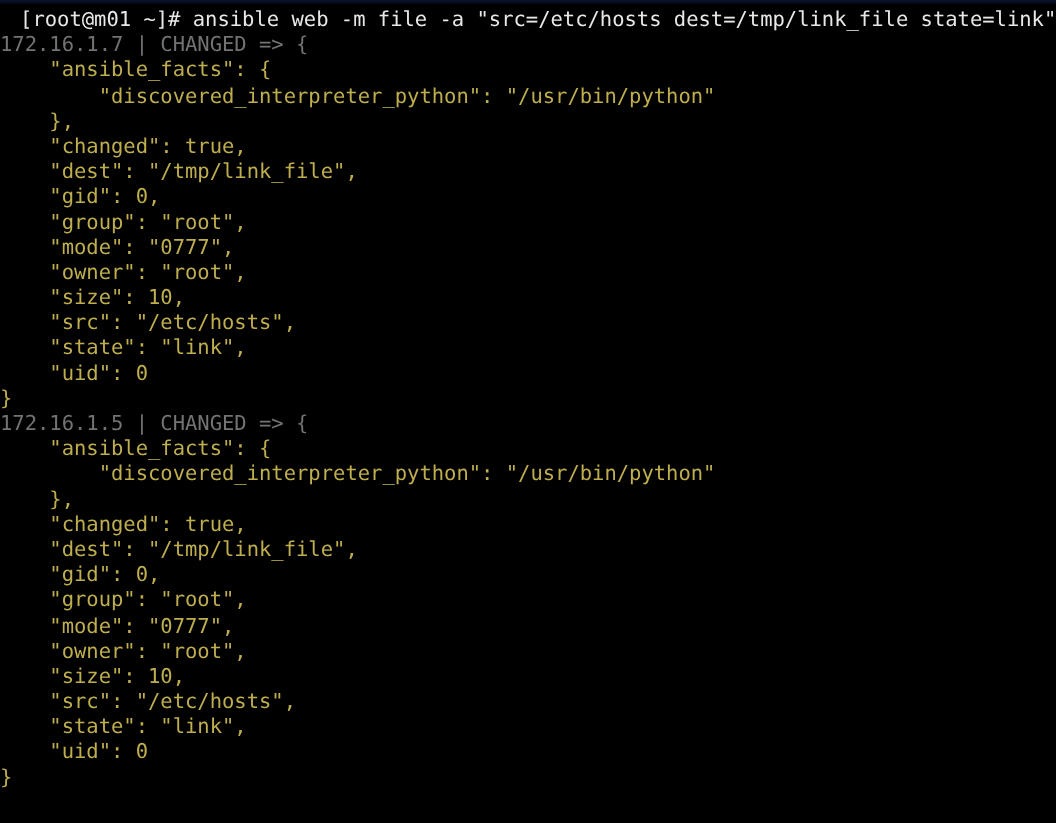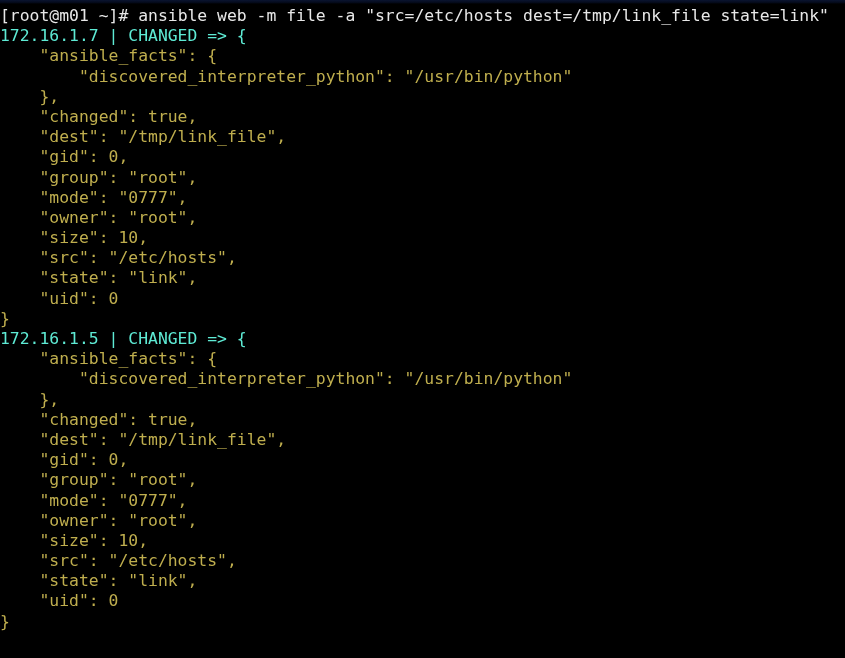--- a/index.html
+++ b/index.html
@@ -41,29 +41,30 @@
   .line {
     height: 20.2px;
     line-height: 20.2px;
     font-size: 16.4px;
     letter-spacing: 0px;
     white-space: pre;
     font-family: "DejaVu Sans Mono", "Liberation Mono", monospace;
   }
   .prompt-line {
     color: #d6d6d6;
+    text-align: right;
   }
   .prompt-ps1 {
     color: #e8e8e8;
   }
   .cmd {
     color: #e8e8e8;
   }
   .host-line {
-    color: #5eead4;
+    color: #737373;
   }
   .json-line {
     color: #bfae4e;
   }
   .brace-line {
     color: #bfae4e;
   }
 </style>
 </head>
 <body>

